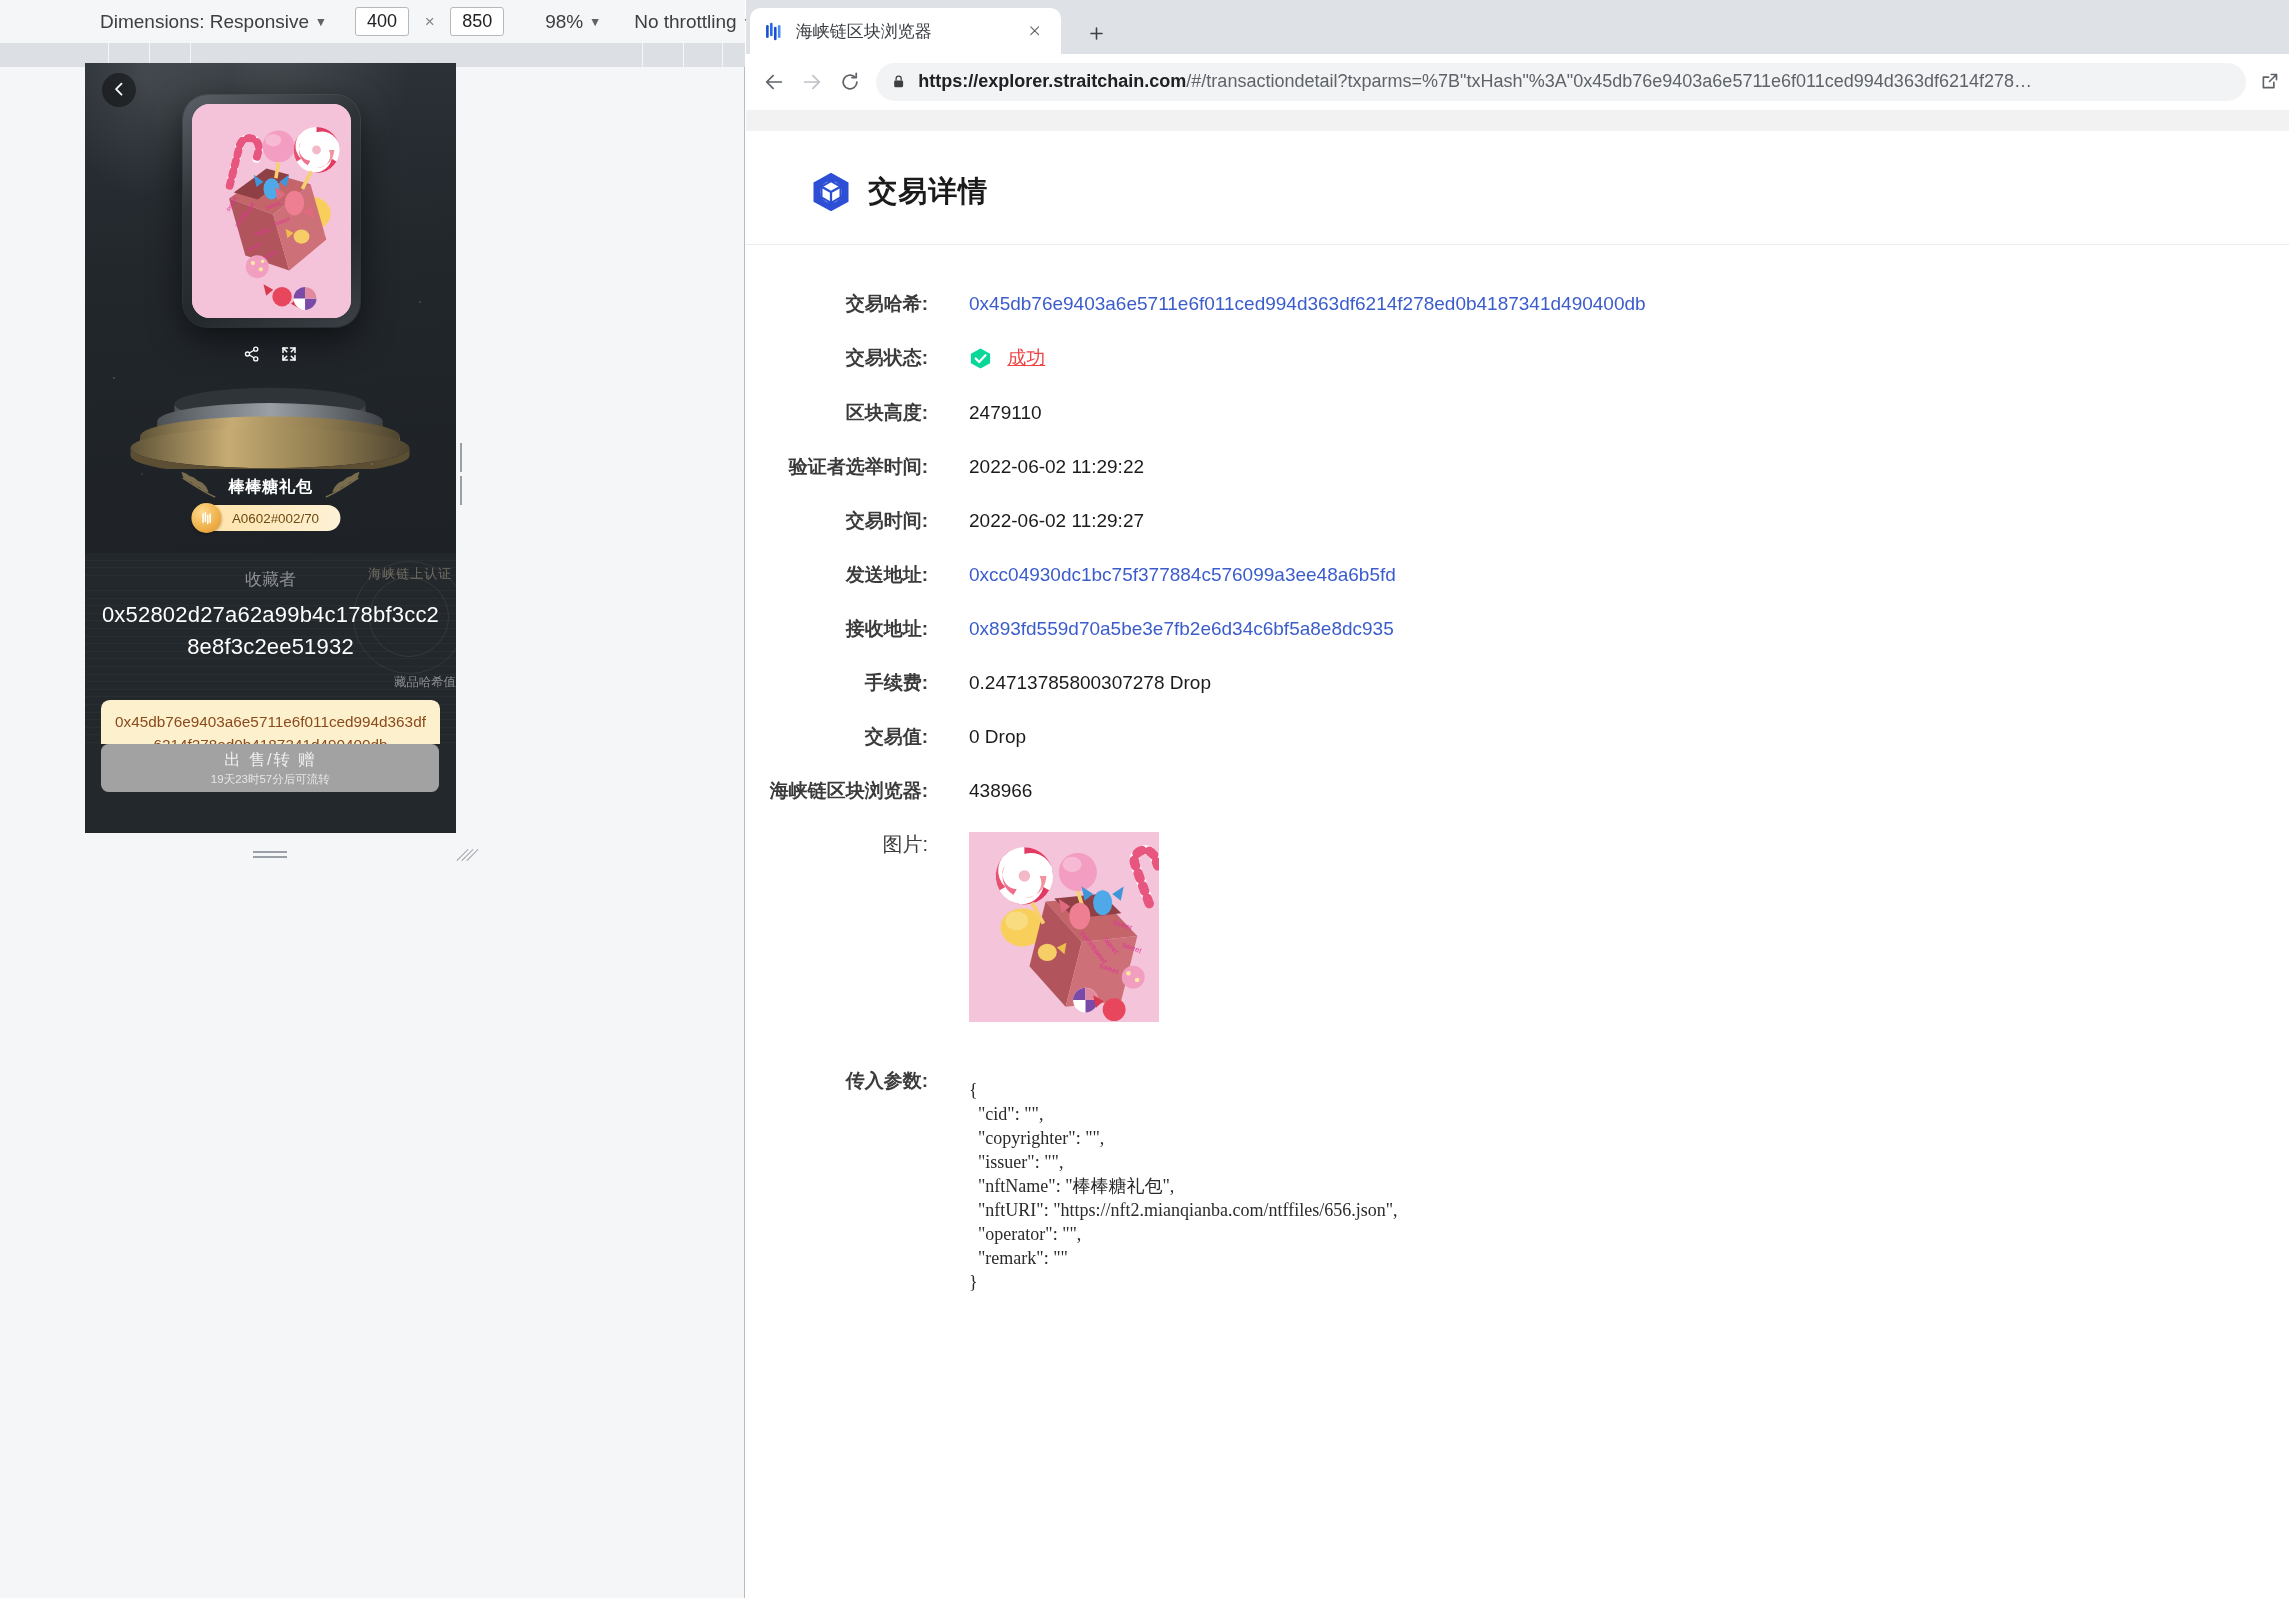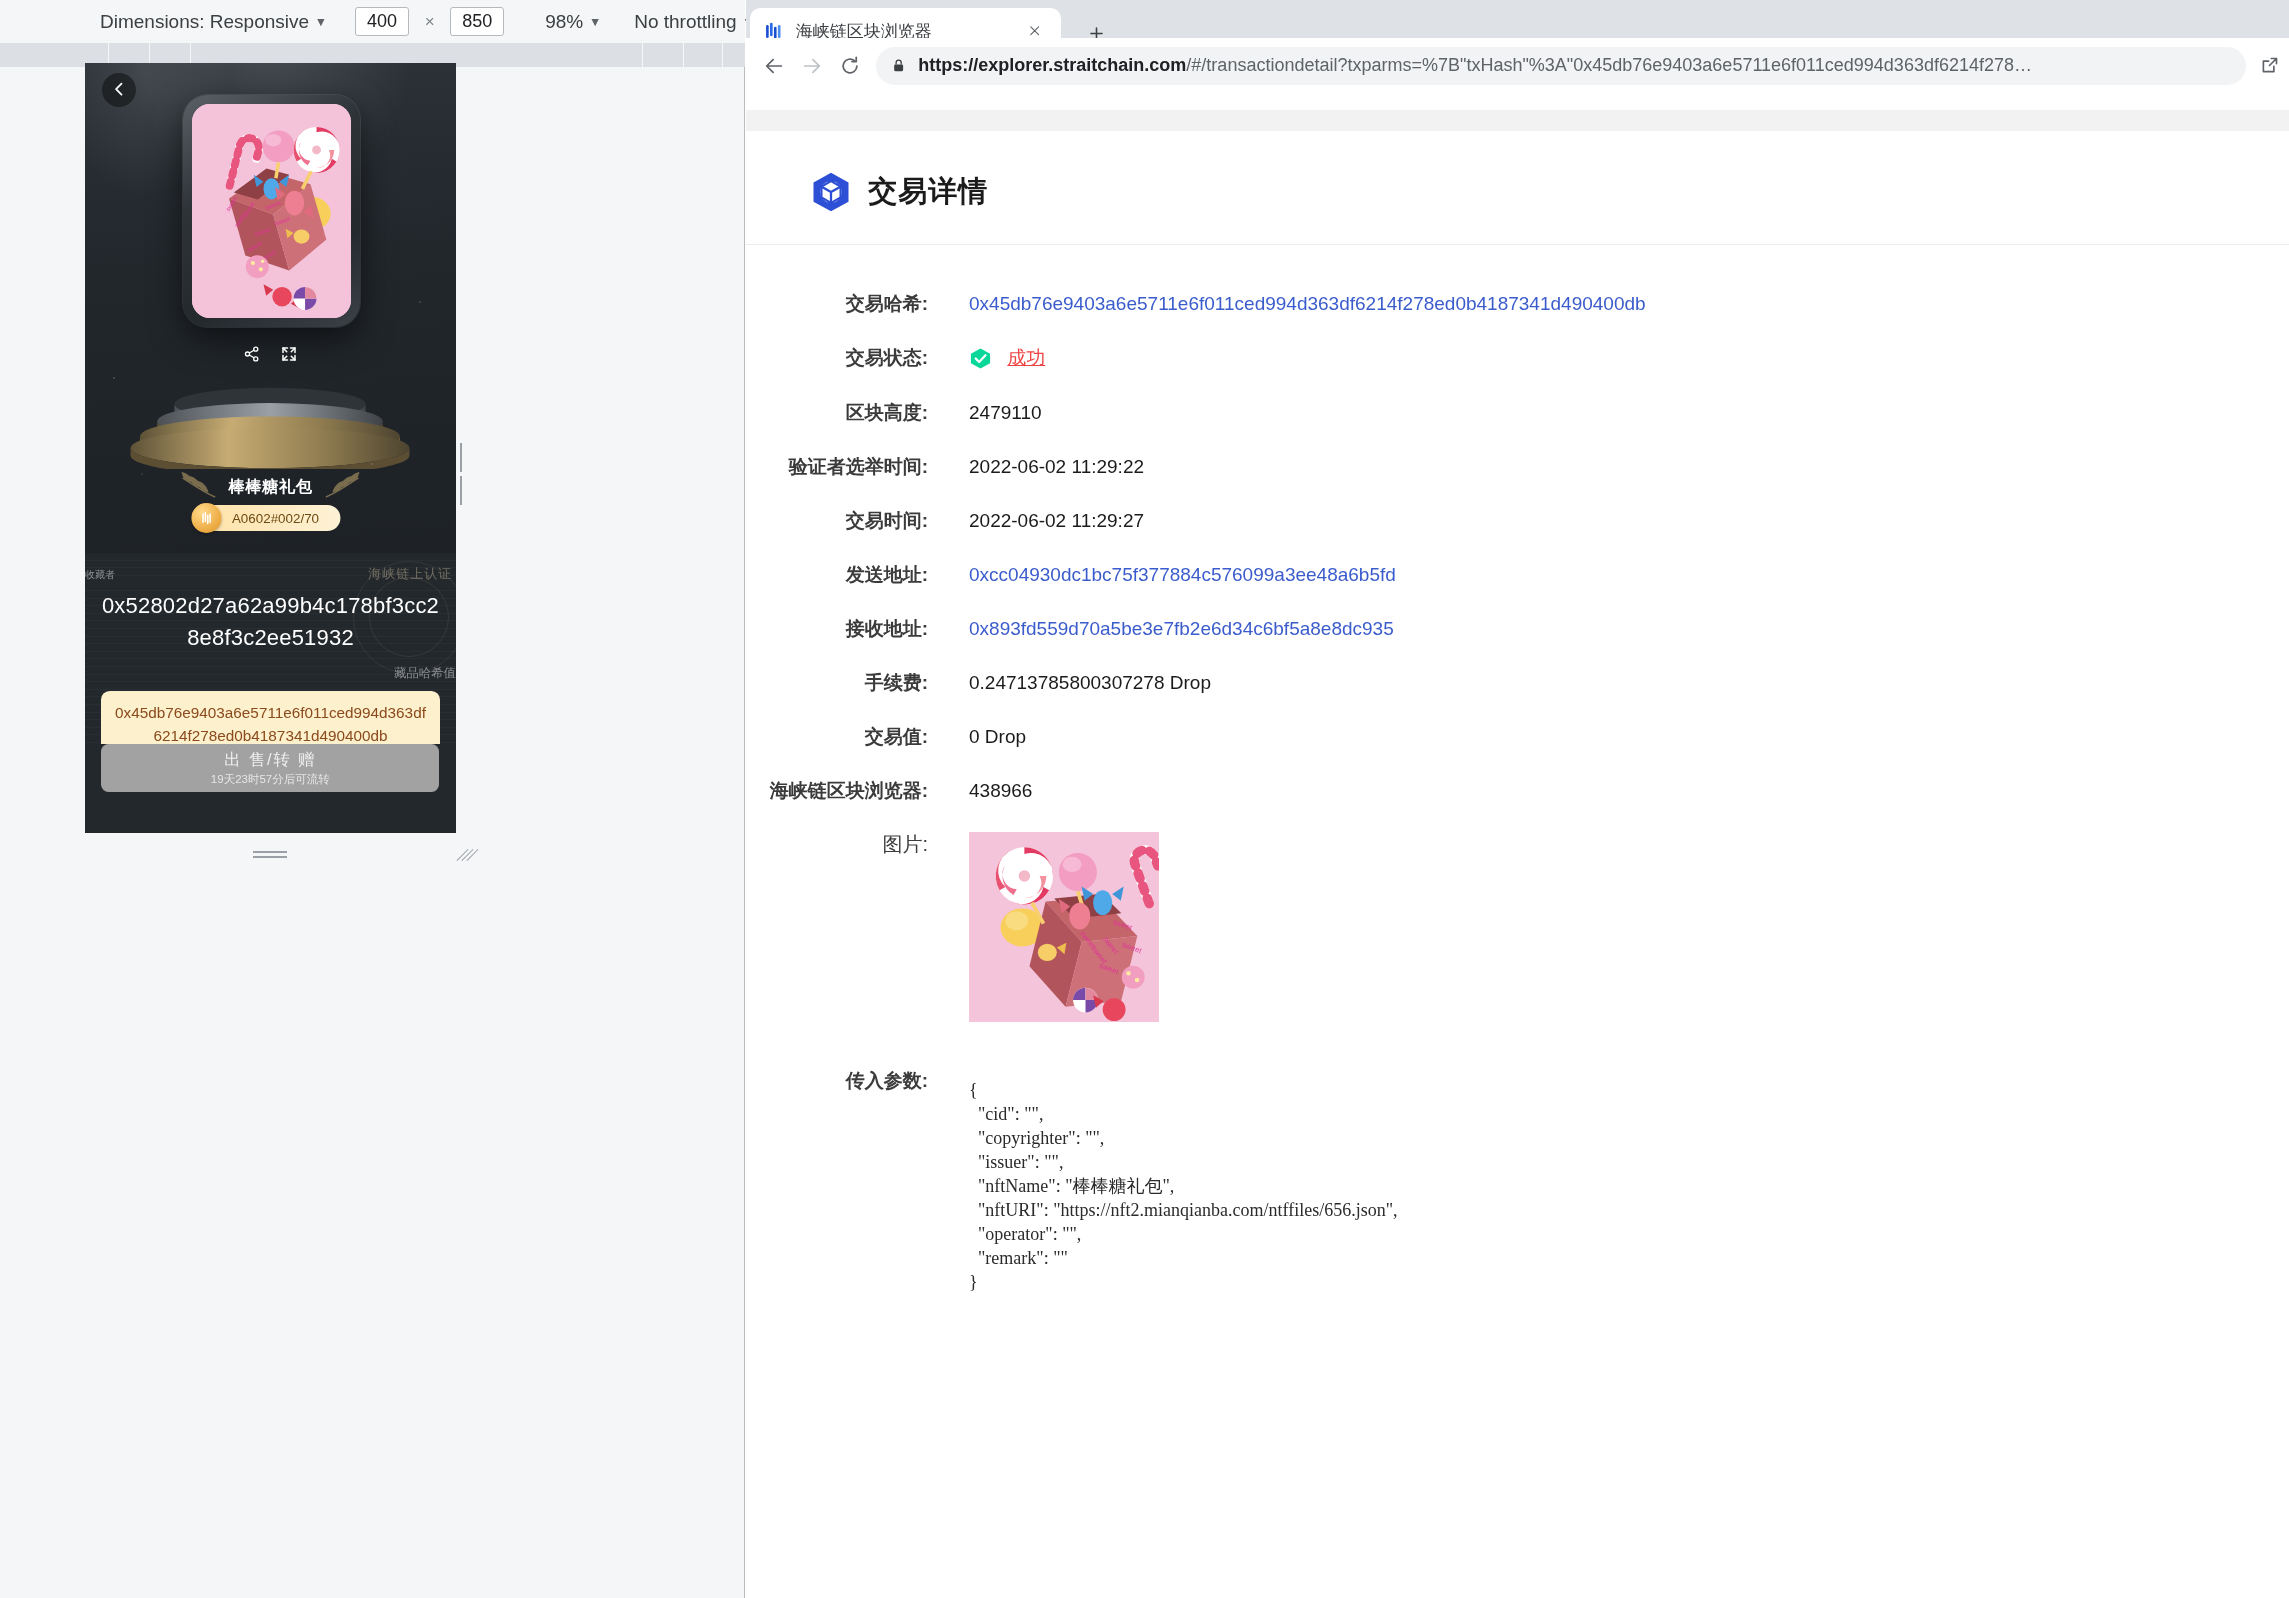--- a/index.html
+++ b/index.html
@@ -181,22 +181,22 @@
   }
   .cert-ring::after{
     content:"";position:absolute;left:15.3px;top:15.3px;right:15.3px;bottom:15.3px;border-radius:50%;
     border:1px solid rgba(200,180,140,.22);
   }
   .cert-text{
     position:absolute;right:3.8px;top:12px;width:105px;text-align:right;
     font-size:13px;color:rgba(210,192,160,.45);letter-spacing:1px;
   }
   .m-sub{
-    position:relative; text-align:left;
-    font-size:10px;color:#8d8f92; padding-top:15.3px;
+    position:relative; text-align:center;
+    font-size:17px;color:#8d8f92; padding-top:15.3px;
   }
   .m-owner{
     position:relative;text-align:center;color:#ffffff;font-size:22px;
     line-height:32px; padding:7.6px 13.4px 0; word-break:break-all;letter-spacing:0.2px;
   }
   .m-sub2{
     position:relative;text-align:right;font-size:12.4px;color:#8d8f92;margin-top:11.5px;
   }
   .m-hashbox{
     position:relative;margin:8.6px 16.3px 0;
@@ -236,21 +236,21 @@
     font-size:17px;color:#3c4043;white-space:nowrap;overflow:hidden;text-overflow:ellipsis;flex:1;
   }
   .b-tab .tclose{
     width:25px;height:25px;border-radius:50%;display:flex;align-items:center;justify-content:center;flex:none;
   }
   .b-newtab{
     position:absolute;left:334px;top:17px;width:32.5px;height:32.5px;
     display:flex;align-items:center;justify-content:center;
   }
   .b-navbar{
-    position:absolute;left:0;top:38px;width:1544px;height:55px;background:#ffffff;
+    position:absolute;left:0;top:54px;width:1544px;height:55px;background:#ffffff;
     display:flex;align-items:center;
   }
   .nav-btn{width:38px;height:38px;display:flex;align-items:center;justify-content:center;flex:none;}
   .nav-btn:first-child{margin-left:8.6px;}
   .omnibox{
     flex:1; height:38px; margin:0 9.6px 0 7.6px;
     background:#f1f3f4;border-radius:19px;
     display:flex;align-items:center;padding:0 15.3px;
     overflow:hidden;
   }

